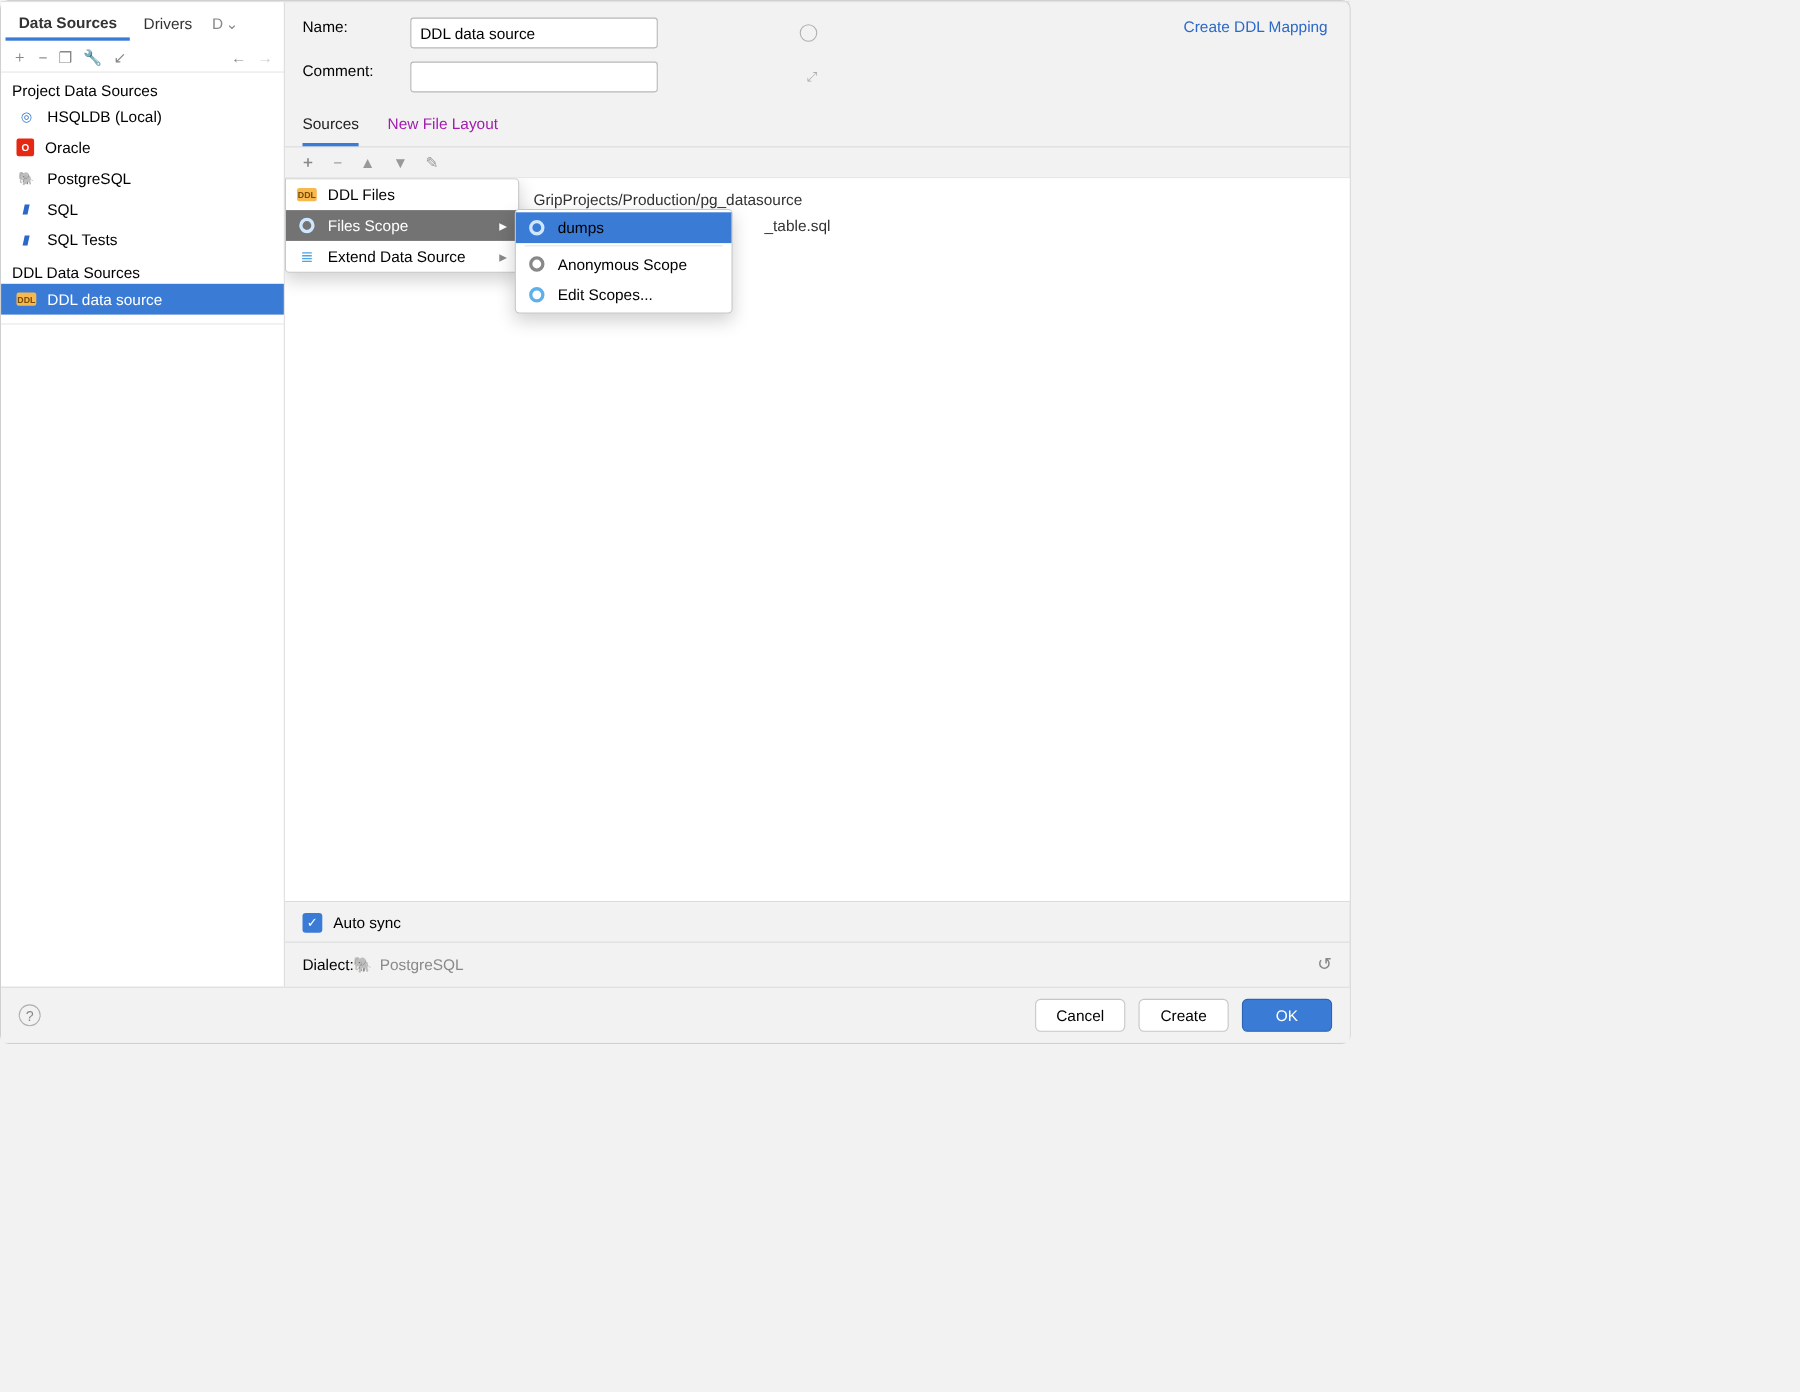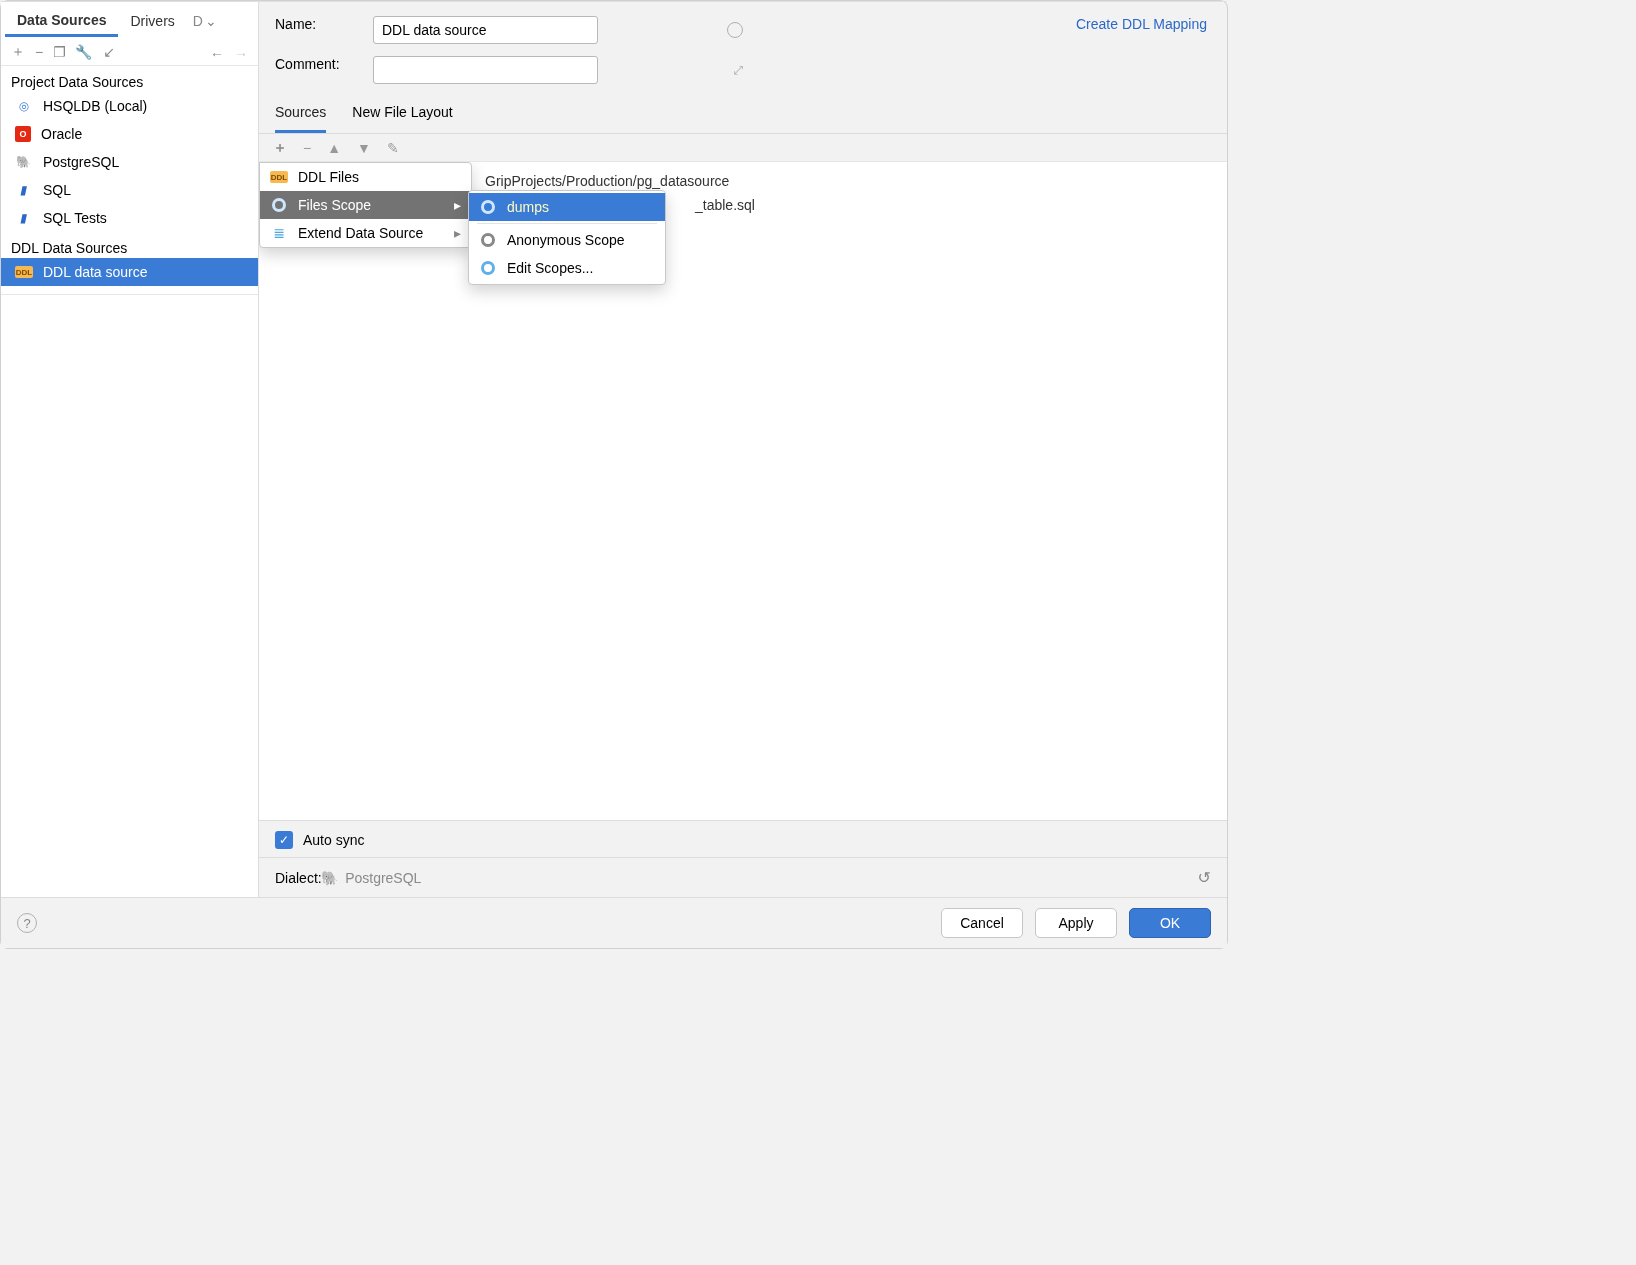--- a/index.html
+++ b/index.html
@@ -161,21 +161,21 @@
 .link-action {
   color:#2b68c7; font-size:14px; margin-left:auto; cursor:pointer;
 }
 
 .inner-tabs {
   display:flex; gap:26px; padding:0 16px; border-bottom:1px solid #dcdcdc;
 }
 .inner-tab {
   padding: 8px 0 10px 0;
   font-size:14px;
-  color:#000000;
+  color:#a21caf;
   cursor:pointer;
 }
 .inner-tab.active { color:#222; border-bottom:3px solid #3a7bd5; font-weight:500;}
 .src-toolbar {
   display:flex; align-items:center; gap:16px; padding:4px 14px; height:28px;
   border-bottom:1px solid #e6e6e6;
 }
 .src-toolbar .ti { color:#999; font-size:14px; cursor:pointer;}
 .src-toolbar .ti.plus { color:#888; font-weight:700;}
 .sources-body {
@@ -195,21 +195,21 @@
 }
 .menu-row .mi { width:18px; display:inline-flex; justify-content:center;}
 .menu-row.sel { background:#737373; color:#fff; }
 .menu-row .chevr { margin-left:auto; color:#888; }
 .menu-row.sel .chevr { color:#fff; }
 .menu2 {
   position:absolute; left:209px; top:28px; width:198px; background:#fff;
   border:1px solid #c8c8c8; border-radius:4px; box-shadow: 0 6px 16px rgba(0,0,0,.18);
   font-size:14px; padding:2px 0;
 }
-.menu2 .menu-row.sel { background:#3a7bd5; color:#fef9c3;}
+.menu2 .menu-row.sel { background:#3a7bd5; color:#000000;}
 .menu2 hr { border:none; border-top:1px solid #e3e3e3; margin:2px 8px;}
 .scope-ring {
   width:14px; height:14px; border-radius:50%; border:3px solid #888;
 }
 .scope-ring.blue { border-color:#5fb0e8;}
 .scope-ring.sel { border-color:#cfe6ff;}
 
 
 .below {
   border-top:1px solid #dcdcdc; padding:10px 16px 8px 16px; display:flex; align-items:center; gap:10px;
@@ -391,16 +391,16 @@
         </span>
         <span class="undo">↺</span>
       </div>
     </div>
   </div>
 
   <div class="footer">
     <span class="help">?</span>
     <span class="spacer"></span>
     <button class="btn">Cancel</button>
-    <button class="btn">Apply</button>
+    <button class="btn">Create</button>
     <button class="btn primary">OK</button>
   </div>
 </div>
 
 </body></html>

